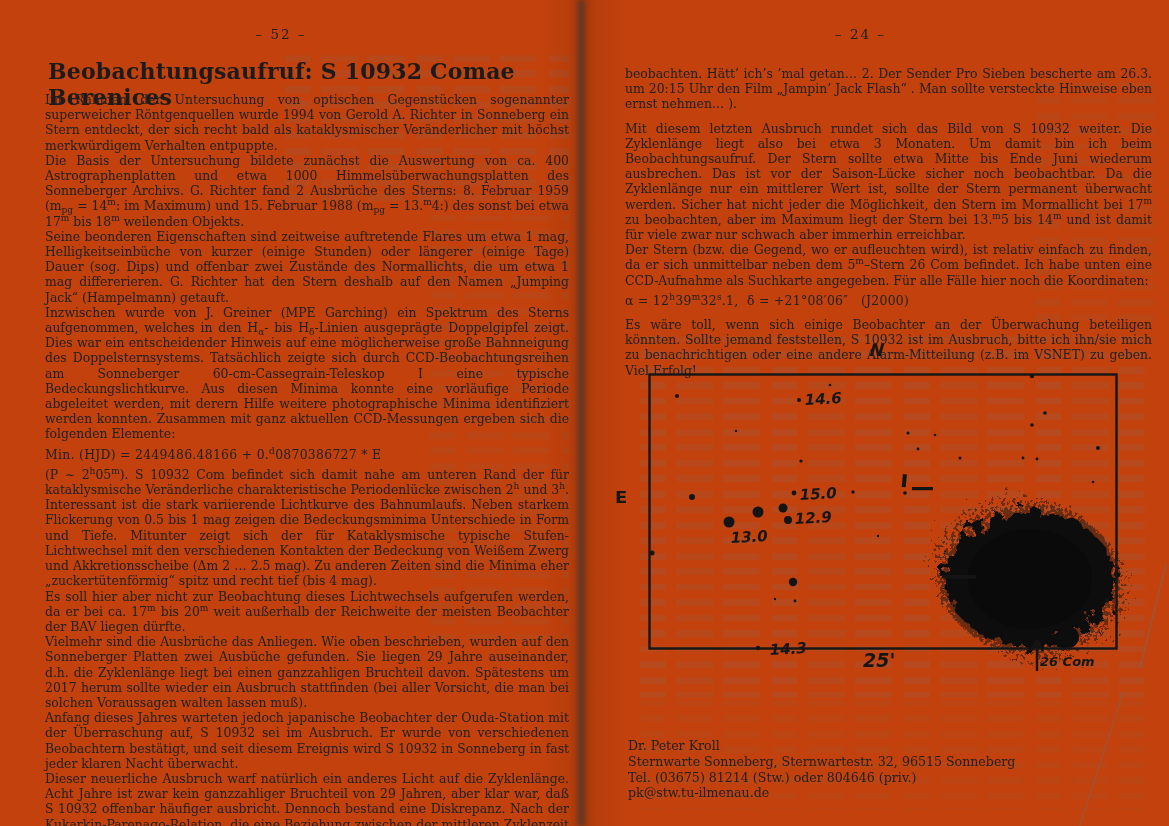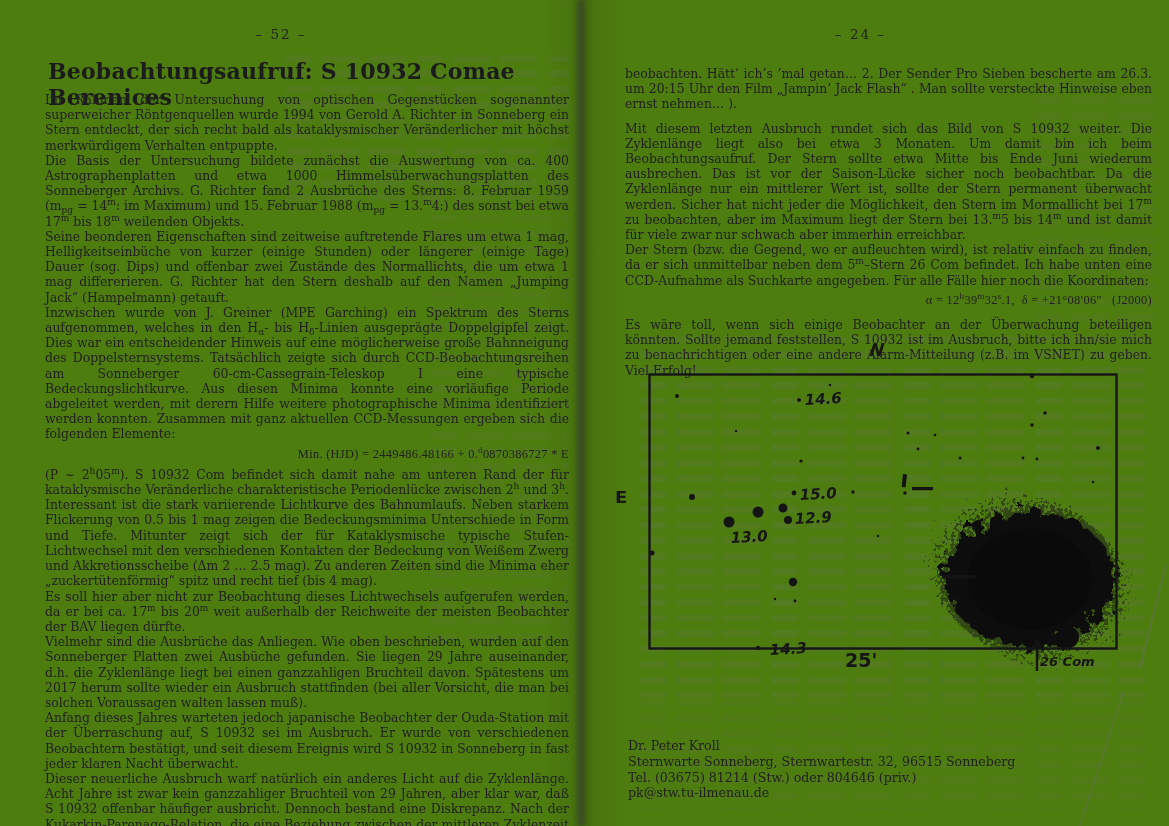--- a/index.html
+++ b/index.html
@@ -1,18 +1,18 @@
 <!DOCTYPE html>
 <html><head>
 <meta charset="utf-8">
 <style>
   html,body{margin:0;padding:0;background:#e8e8e4;}
   .canvas{
     position:relative;width:1169px;height:826px;overflow:hidden;
-    background:#4d7c0f;
+    background:#c2410c;
     font-family:"DejaVu Serif", serif;
     color:#212121;
   }
   .page{position:absolute;top:0;height:826px;}
   .page-left{left:0;width:578px;}
   .page-right{left:600px;width:569px;}
 
   .pageno{
     position:absolute;top:26px;left:45px;width:524px;
     text-align:center;font-size:13.5px;letter-spacing:2px;
@@ -25,21 +25,21 @@
     font-size:22px;font-weight:bold;letter-spacing:.2px;color:#1b1b1b;
   }
 
   .body{
     position:absolute;left:45px;top:92px;width:524px;
     font-size:12.4px;line-height:15.2px;text-align:justify;
   }
   .page-right .body{left:25px;top:66px;width:527px;}
   .body p{margin:0;}
   .body p.gap{margin-top:9px;}
-  .body p.formula{margin:5px 0 5px 0;text-align:right;letter-spacing:.3px;font-family:Liberation Serif, serif;}
+  .body p.formula{margin:5px 0 5px 0;text-align:left;letter-spacing:.3px;}
   sup{font-size:9px;line-height:0;}
   sub{font-size:9px;line-height:0;}
 
   
   .fold-band{position:absolute;left:543px;top:0;width:84px;height:826px;
     background:linear-gradient(90deg, rgba(0,0,0,0) 0%, rgba(0,0,0,0.05) 30%,
       rgba(0,0,0,0.16) 48%, rgba(0,0,0,0.05) 64%, rgba(0,0,0,0) 100%);}
   .fold-core{position:absolute;left:577px;top:0;width:8px;height:826px;
     background:rgba(55,55,55,0.55);filter:blur(2px);}
 
@@ -62,21 +62,21 @@
   #chart-svg text{
     font-family:"DejaVu Sans", sans-serif;font-weight:bold;font-style:italic;
     fill:#161616;font-size:15px;
   }
   .hand{
     position:absolute;font-family:"DejaVu Sans", sans-serif;
     font-weight:bold;color:#161616;
   }
   .hand.north{left:270px;top:340px;font-size:17px;font-style:italic;transform:skewX(-6deg);}
   .hand.east{left:15px;top:487px;font-size:18px;transform:scaleY(.9);}
-  .hand.scale{left:245px;top:649px;font-size:19px;}
+  .hand.scale{left:263px;top:649px;font-size:19px;font-style:italic;}
   .hand.comlabel{left:440px;top:654px;font-size:13px;font-style:italic;}
 
   .footer{
     position:absolute;left:28px;top:706px;
     font-size:12.6px;line-height:15.8px;margin-top:32px;
   }
 </style>
 </head>
 <body>
 

